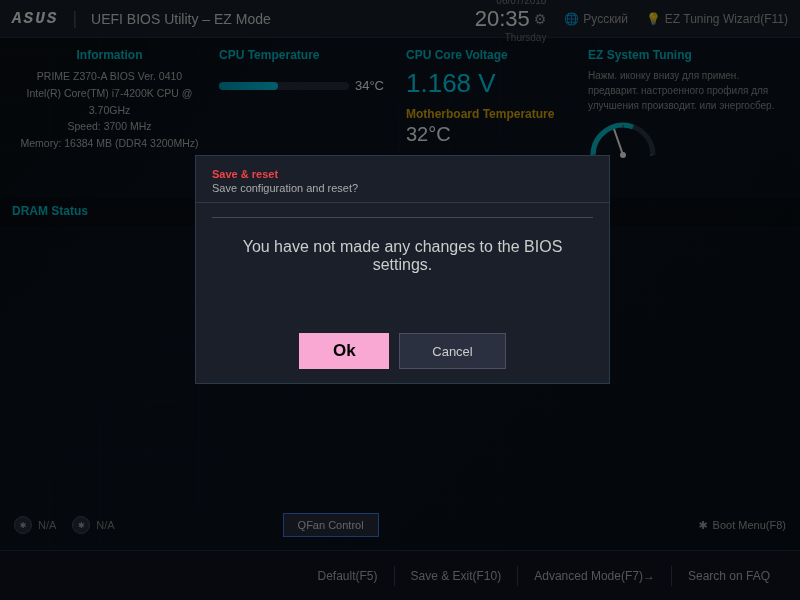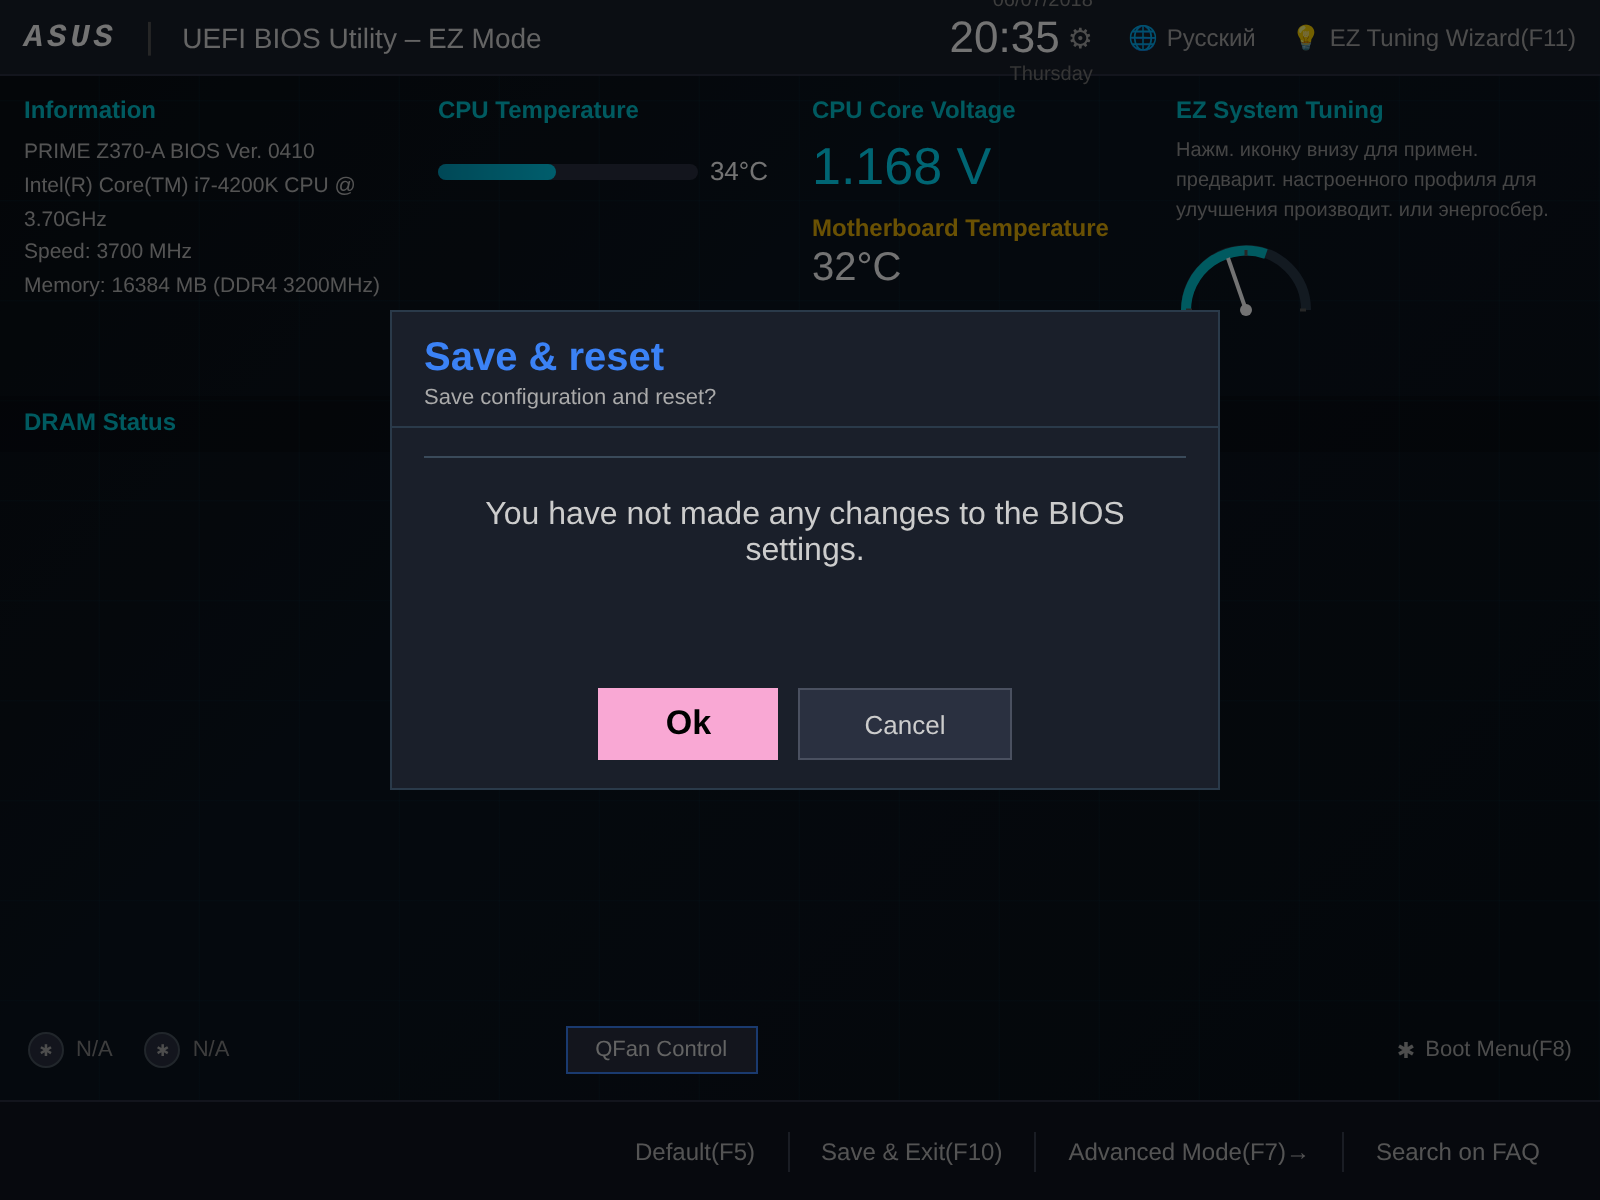--- a/index.html
+++ b/index.html
@@ -94,20 +94,21 @@
       display: flex;
       height: 160px;
       padding: 10px 12px;
       gap: 12px;
     }
 
     
     .info-panel {
       width: 195px;
       flex-shrink: 0;
+      text-align: center;
     }
     .panel-title {
       color: #00c8d4;
       font-size: 12px;
       font-weight: 600;
       margin-bottom: 6px;
     }
     .info-text {
       color: #bbb;
       font-size: 10.5px;
@@ -218,22 +219,22 @@
       border: 1px solid #2a3a4a;
       z-index: 100;
       padding: 0;
     }
     .dialog-header {
       background: #1a1f2a;
       padding: 12px 16px 8px;
       border-bottom: 1px solid #2a3a4a;
     }
     .dialog-title {
-      color: #3b82f6;
-      font-size: 20px;
+      color: #ef4444;
+      font-size: 11px;
       font-weight: 600;
     }
     .dialog-subtitle {
       color: #aaa;
       font-size: 11px;
       margin-top: 2px;
     }
     .dialog-body {
       padding: 14px 16px 10px;
       min-height: 120px;

